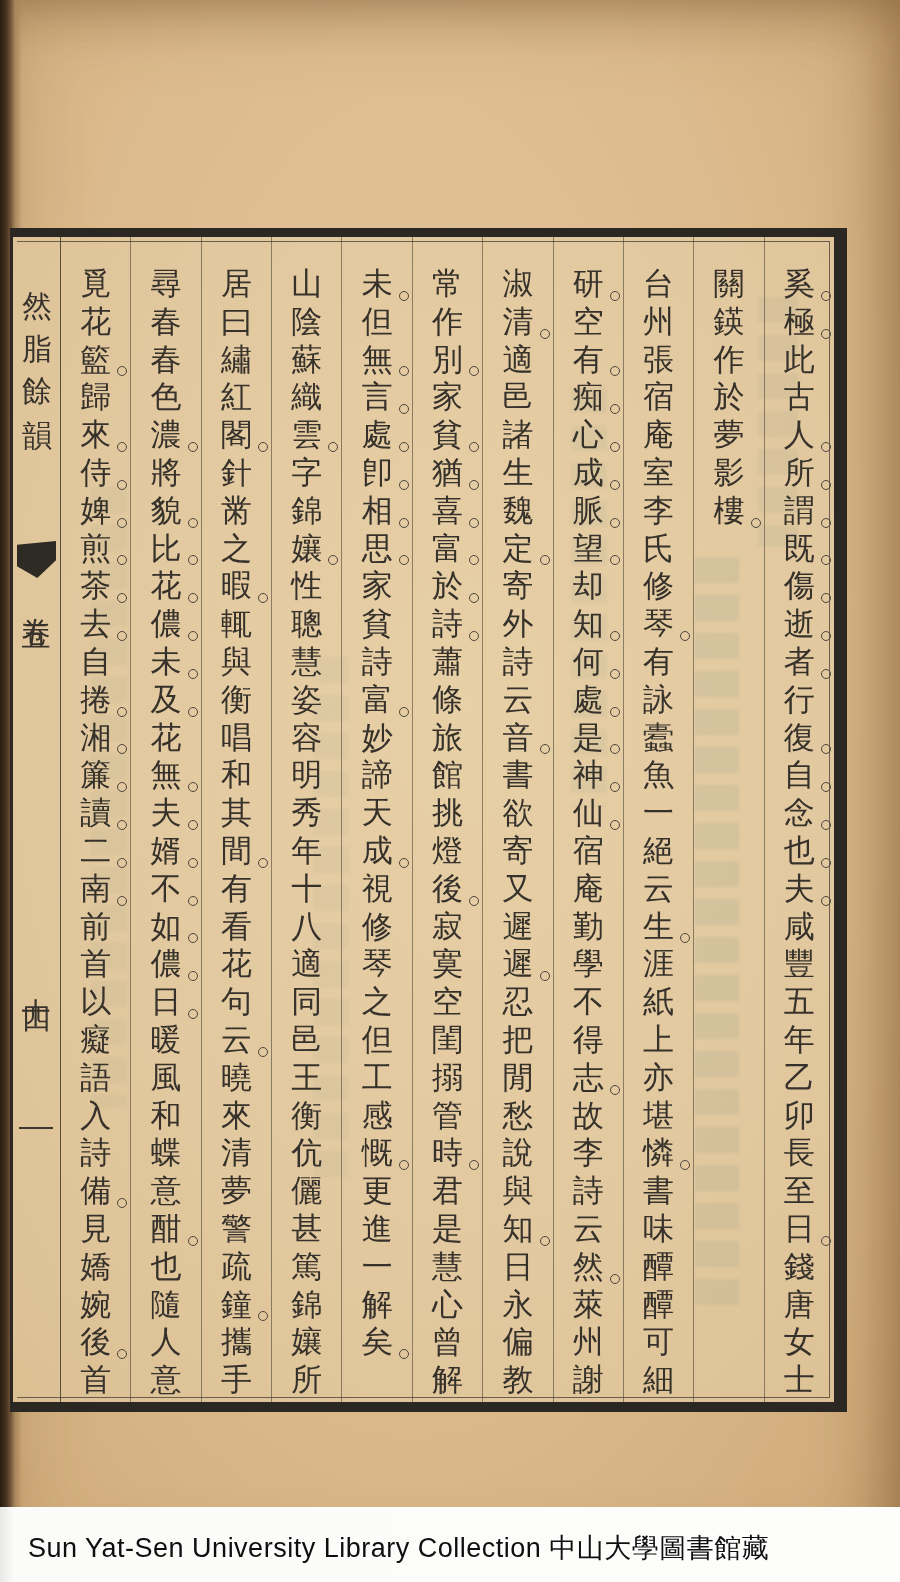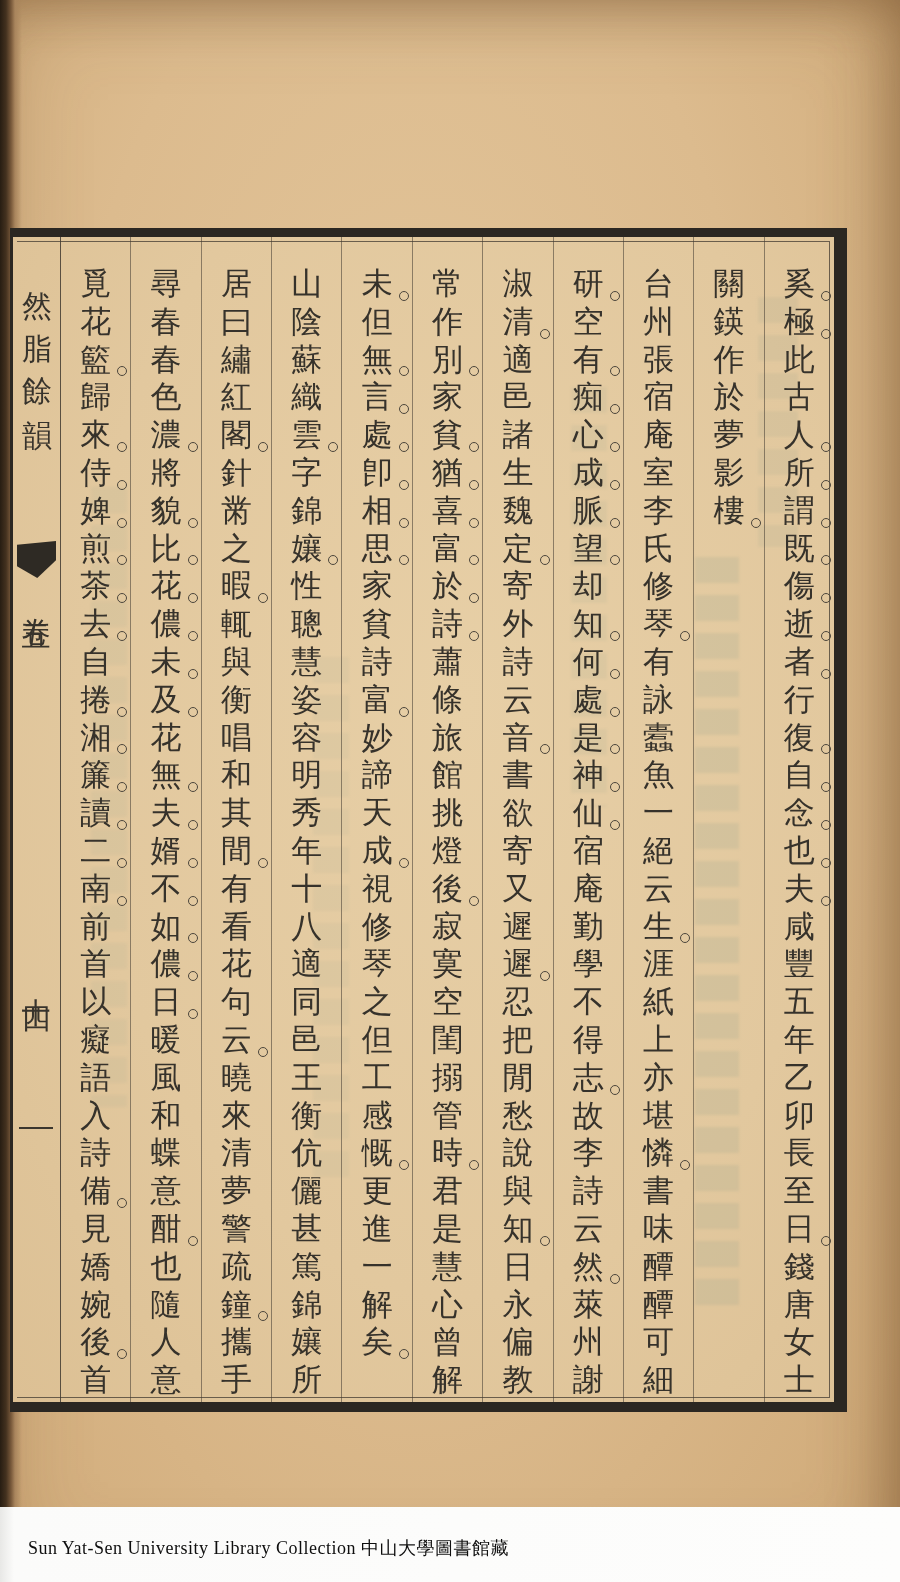--- a/index.html
+++ b/index.html
@@ -78,22 +78,22 @@
   .g4{left:300px;top:420px;width:36px;height:520px;opacity:.25;}
   .g5{left:78px;top:250px;width:36px;height:620px;opacity:.28;}
   
   .footer{
     position:absolute;left:0;top:1507px;width:900px;height:75px;
     background:linear-gradient(90deg,#e8e8e6 0px,#fbfbfa 14px,#fdfdfc 100%);
     display:flex;align-items:center;
   }
   .caption{
     margin-left:28px;margin-top:6px;
-    font-family:Liberation Serif, serif;
-    font-size:18px;color:#0e0e0e;letter-spacing:.5px;
+    font-family:Liberation Sans, sans-serif;
+    font-size:27px;color:#0e0e0e;letter-spacing:.5px;
   }
 </style>
 </head>
 <body>
 
 <div class="paper">
   <div class="spine"></div>
 
   <div class="frame">
     <div class="inner-line"></div>

